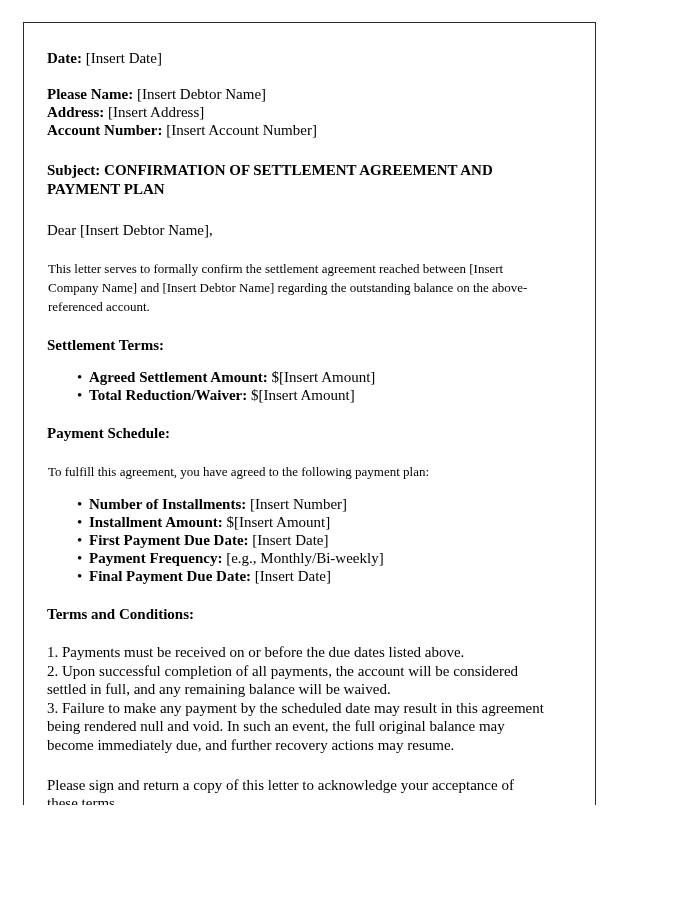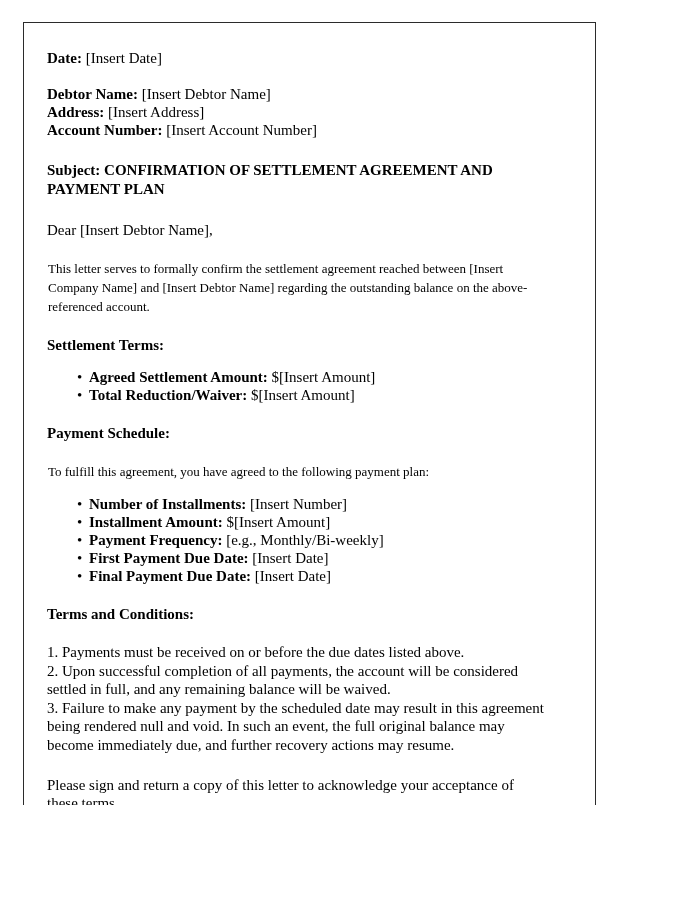--- a/index.html
+++ b/index.html
@@ -101,21 +101,21 @@
 <div class="page-sheet">
   <div class="page-inner">
 
     <p class="letter-line">
       <span class="label-bold">Date:</span>
       <span>[Insert Date]</span>
     </p>
 
     <div class="block-gap">
       <p class="letter-line">
-        <span class="label-bold">Debtor Name:</span>
+        <span class="label-bold">Please Name:</span>
         <span>[Insert Debtor Name]</span>
       </p>
       <p class="letter-line">
         <span class="label-bold">Address:</span>
         <span>[Insert Address]</span>
       </p>
       <p class="letter-line">
         <span class="label-bold">Account Number:</span>
         <span>[Insert Account Number]</span>
       </p>
@@ -147,26 +147,26 @@
     <ul class="term-list">
       <li>
         <span class="label-bold">Number of Installments:</span>
         <span>[Insert Number]</span>
       </li>
       <li>
         <span class="label-bold">Installment Amount:</span>
         <span>$[Insert Amount]</span>
       </li>
       <li>
+        <span class="label-bold">First Payment Due Date:</span>
+        <span>[Insert Date]</span>
+      </li>
+      <li>
         <span class="label-bold">Payment Frequency:</span>
         <span>[e.g., Monthly/Bi-weekly]</span>
-      </li>
-      <li>
-        <span class="label-bold">First Payment Due Date:</span>
-        <span>[Insert Date]</span>
       </li>
       <li>
         <span class="label-bold">Final Payment Due Date:</span>
         <span>[Insert Date]</span>
       </li>
     </ul>
 
     <p class="section-heading">Terms and Conditions:</p>
 
     <div class="numbered-block">

